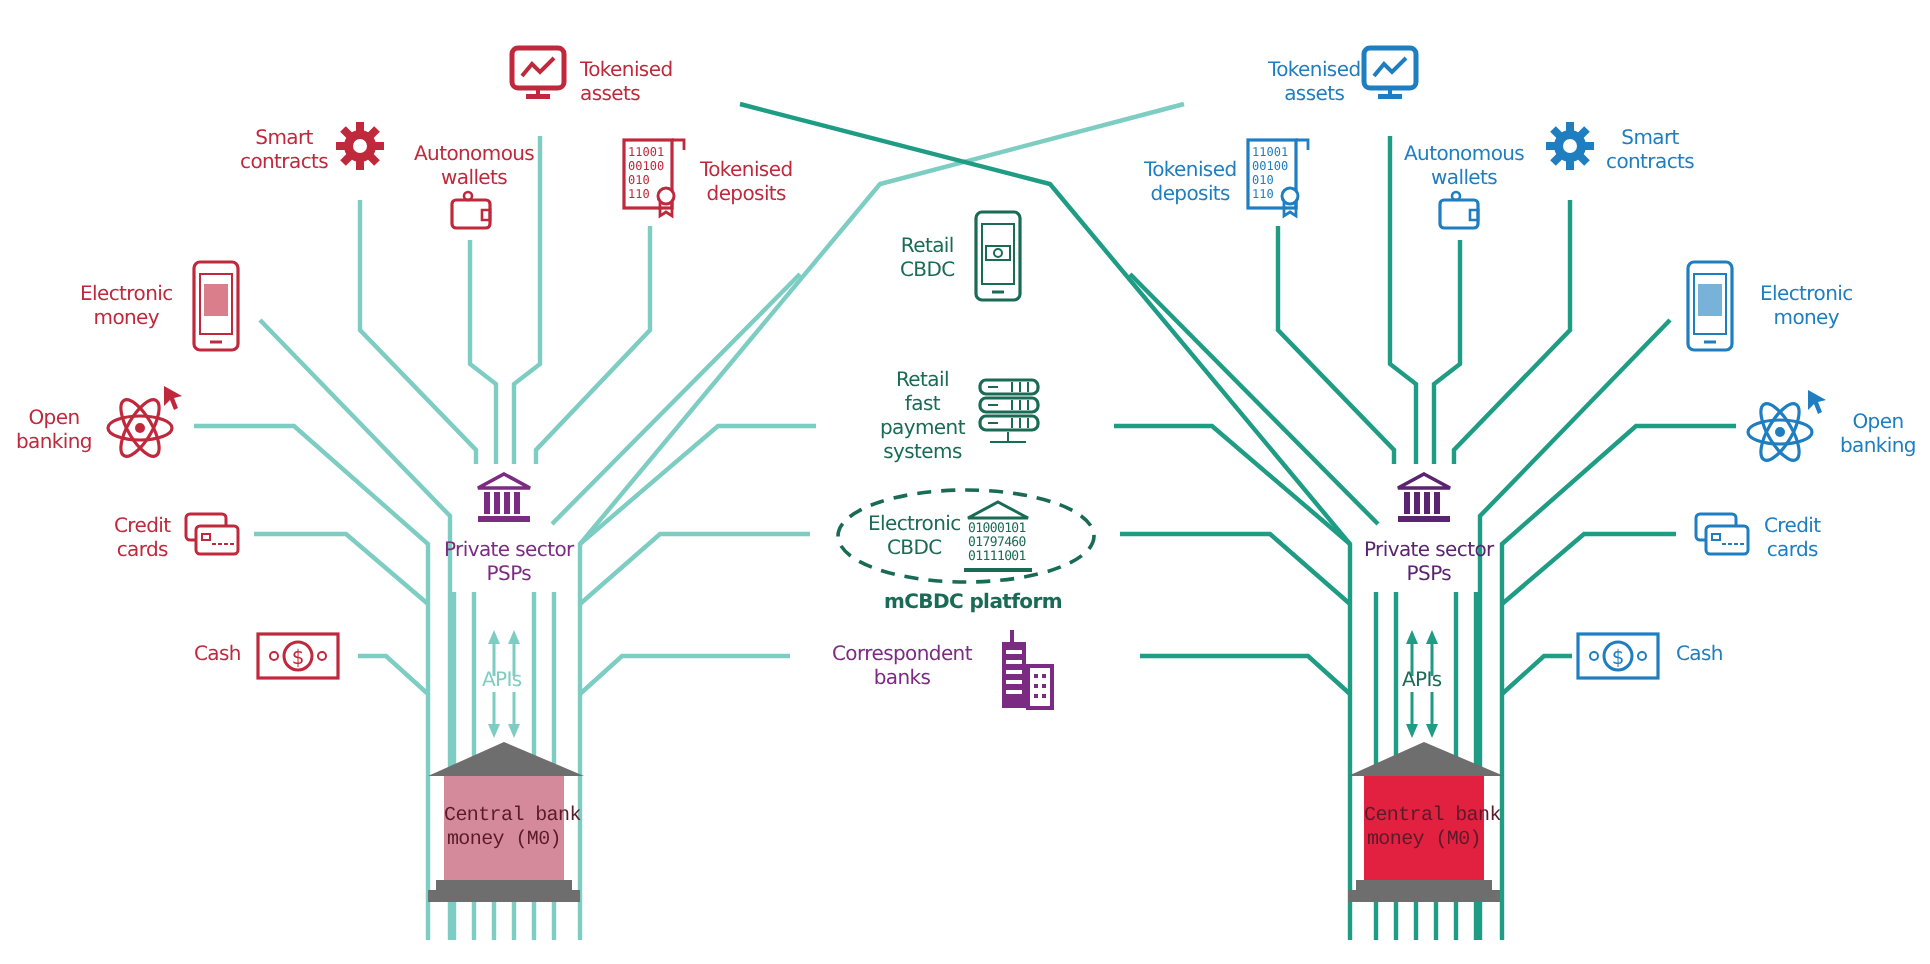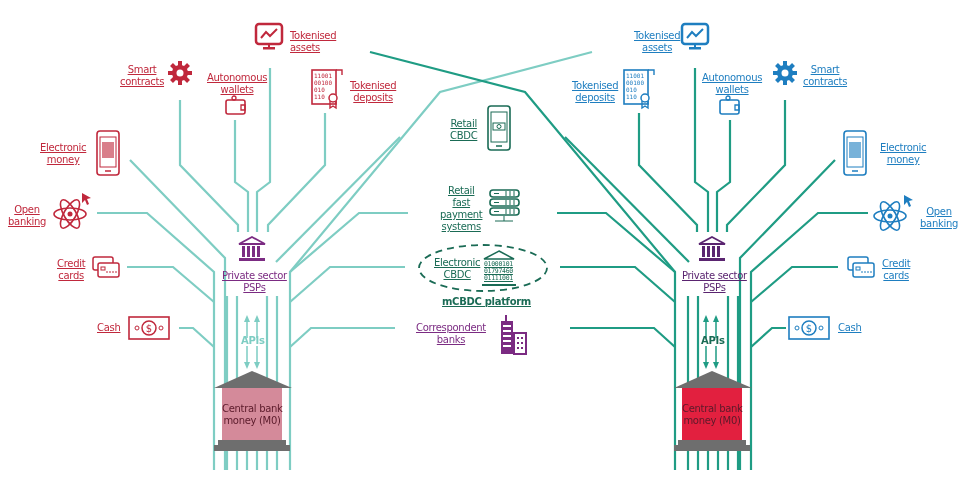--- a/index.html
+++ b/index.html
@@ -1,27 +1,27 @@
 <!DOCTYPE html>
 <html><head>
 <meta charset="utf-8">
 <style>
   html, body { margin: 0; padding: 0; background: #ffffff; }
   body { width: 965px; height: 482px; position: relative; overflow: hidden;
          font-family: "DejaVu Sans", sans-serif; }
   #lines { position: absolute; left: 0; top: 0; width: 965px; height: 482px; }
-  .lbl { position: absolute; font-size: 10px; line-height: 12px; letter-spacing: -0.3px; white-space: nowrap; text-decoration: underline; }
+  .lbl { position: absolute; font-size: 10px; line-height: 12px; letter-spacing: -0.3px; white-space: nowrap; }
   .c { text-align: center; }
   .red { color: #C0283C; }
   .blue { color: #1E7EC0; }
   .green { color: #1A6B55; }
   .purple { color: #7B2B82; }
   .icon { position: absolute; }
-  .bank-text { position: absolute; font-size: 10px; line-height: 12px; text-align: center; color: #5a1a2a; letter-spacing: -0.3px; }
-  .apis { position: absolute; font-size: 10px; letter-spacing: -0.3px; font-weight: bold; }
+  .bank-text { position: absolute; font-size: 10px; line-height: 12px; text-align: center; color: #5a1a2a; letter-spacing: -0.3px; font-family: Liberation Mono, monospace; }
+  .apis { position: absolute; font-size: 10px; letter-spacing: -0.3px; }
   .bold { font-weight: bold; }
 </style>
 </head>
 <body>
 
 <svg id="lines" viewBox="0 0 965 482">
   <g fill="none" stroke="#7ECDC3" stroke-width="2.2">
 
     <path d="M180 100 V165 L238 225 V232"></path>
     <path d="M235 120 V182 L248 192 V232"></path>

